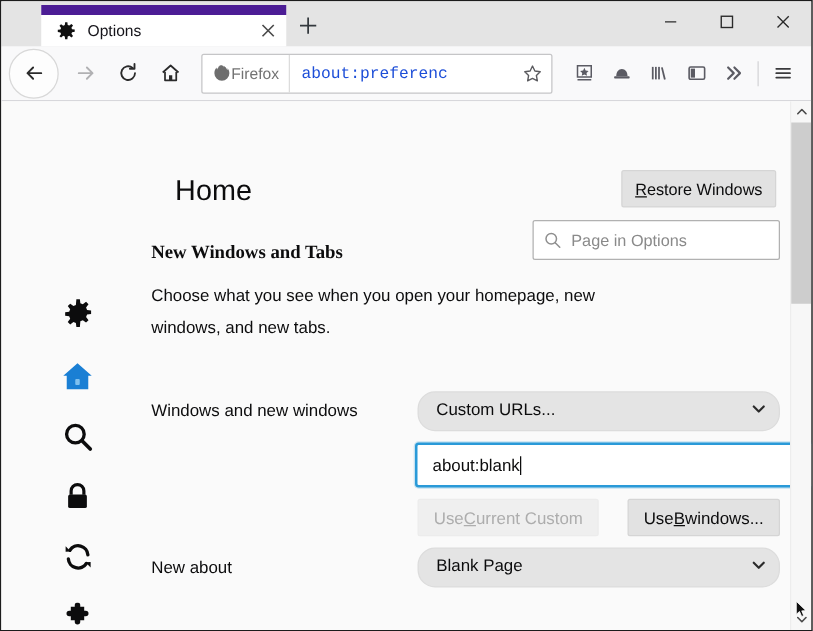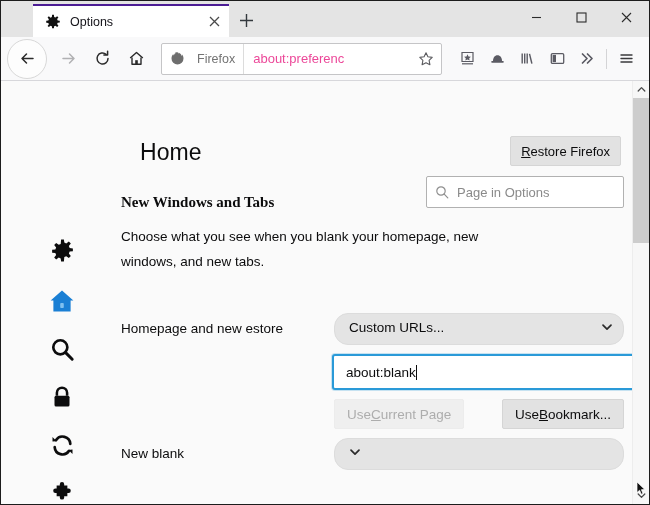--- a/index.html
+++ b/index.html
@@ -29,21 +29,21 @@
     background: #e4e4e4;
     display: flex;
     align-items: flex-end;
   }
   .tab {
     position: relative;
     margin-left: 32px;
     width: 196px;
     height: 33px;
     background: #ffffff;
-    border-top: 2px solid #4c1d95;
+    border-top: 8px solid #4c1d95;
     box-sizing: border-box;
     display: flex;
     align-items: center;
     padding: 0 6px 0 12px;
   }
   .tab-favicon {
     width: 16px; height: 16px;
     flex: 0 0 16px;
     margin-right: 9px;
     display: block;
@@ -118,31 +118,32 @@
   .ident {
     display: flex; align-items: center;
     padding: 0 8px 0 8px;
     height: 100%;
     border-right: 1px solid #dcdcdc;
     flex: 0 0 auto;
   }
   .ident-label {
     font-size: 12.5px;
     color: #737373;
-    margin-left: 12px;
+    margin-left: 0;
     white-space: nowrap;
   }
   .urltext {
     flex: 1 1 auto;
     font-size: 13px;
-    color: #ec4899;
+    color: #1d4ed8;
     padding-left: 9px;
     white-space: nowrap;
     overflow: hidden;
     min-width: 0;
+    font-family: Liberation Mono, monospace;
   }
   .star {
     flex: 0 0 auto;
     width: 30px; height: 100%;
     display: flex; align-items: center; justify-content: center;
     color: #5b5b5f;
   }
   .toolicons {
     display: flex; align-items: center;
     flex: 0 0 auto;
@@ -546,58 +547,59 @@
       </div>
 
     </div>
 
     <div class="main">
 
       <div class="pagehead">Home</div>
 
       <div class="restore">
         <span class="ak">R</span>
-          <span>estore Firefox</span>
+          <span>estore Windows</span>
       </div>
 
       <div class="sect-title">New Windows and Tabs</div>
-      <div class="sect-desc">Choose what you see when you blank your homepage, new windows, and new tabs.</div>
-
-      <div class="row-label lbl-homepage">Homepage and new estore</div>
+      <div class="sect-desc">Choose what you see when you open your homepage, new windows, and new tabs.</div>
+
+      <div class="row-label lbl-homepage">Windows and new windows</div>
 
       <div class="select sel-home">
         <span class="sel-text">Custom URLs...</span>
         <span class="caret">
           <svg width="12" height="12" viewBox="0 0 12 12">
               <path d="M2 4.2 L6 8.2 L10 4.2" stroke="#2b2b2b" stroke-width="1.7" fill="none" stroke-linecap="round" stroke-linejoin="round"></path>
             </svg>
         </span>
       </div>
 
       <div class="urlinput">
         <span class="urlinput-val">about:blank</span>
           <span class="caretbar"></span>
       </div>
 
       <div class="btnrow">
         <div class="btn disabled">
           <span>Use </span>
             <span class="ak">C</span>
-            <span>urrent Page</span>
+            <span>urrent Custom</span>
         </div>
         <div class="btn enabled">
           <span>Use </span>
             <span class="ak">B</span>
-            <span>ookmark...</span>
+            <span>windows...</span>
         </div>
       </div>
 
-      <div class="row-label lbl-newtabs">New blank</div>
+      <div class="row-label lbl-newtabs">New about</div>
 
       <div class="select sel-newtab">
+        <span class="sel-text">Blank Page</span>
         <span class="caret">
           <svg width="12" height="12" viewBox="0 0 12 12">
               <path d="M2 4.2 L6 8.2 L10 4.2" stroke="#2b2b2b" stroke-width="1.7" fill="none" stroke-linecap="round" stroke-linejoin="round"></path>
             </svg>
         </span>
       </div>
     </div>
 
     <div class="scrollbar">
       <div class="sb-arrow sb-up">

